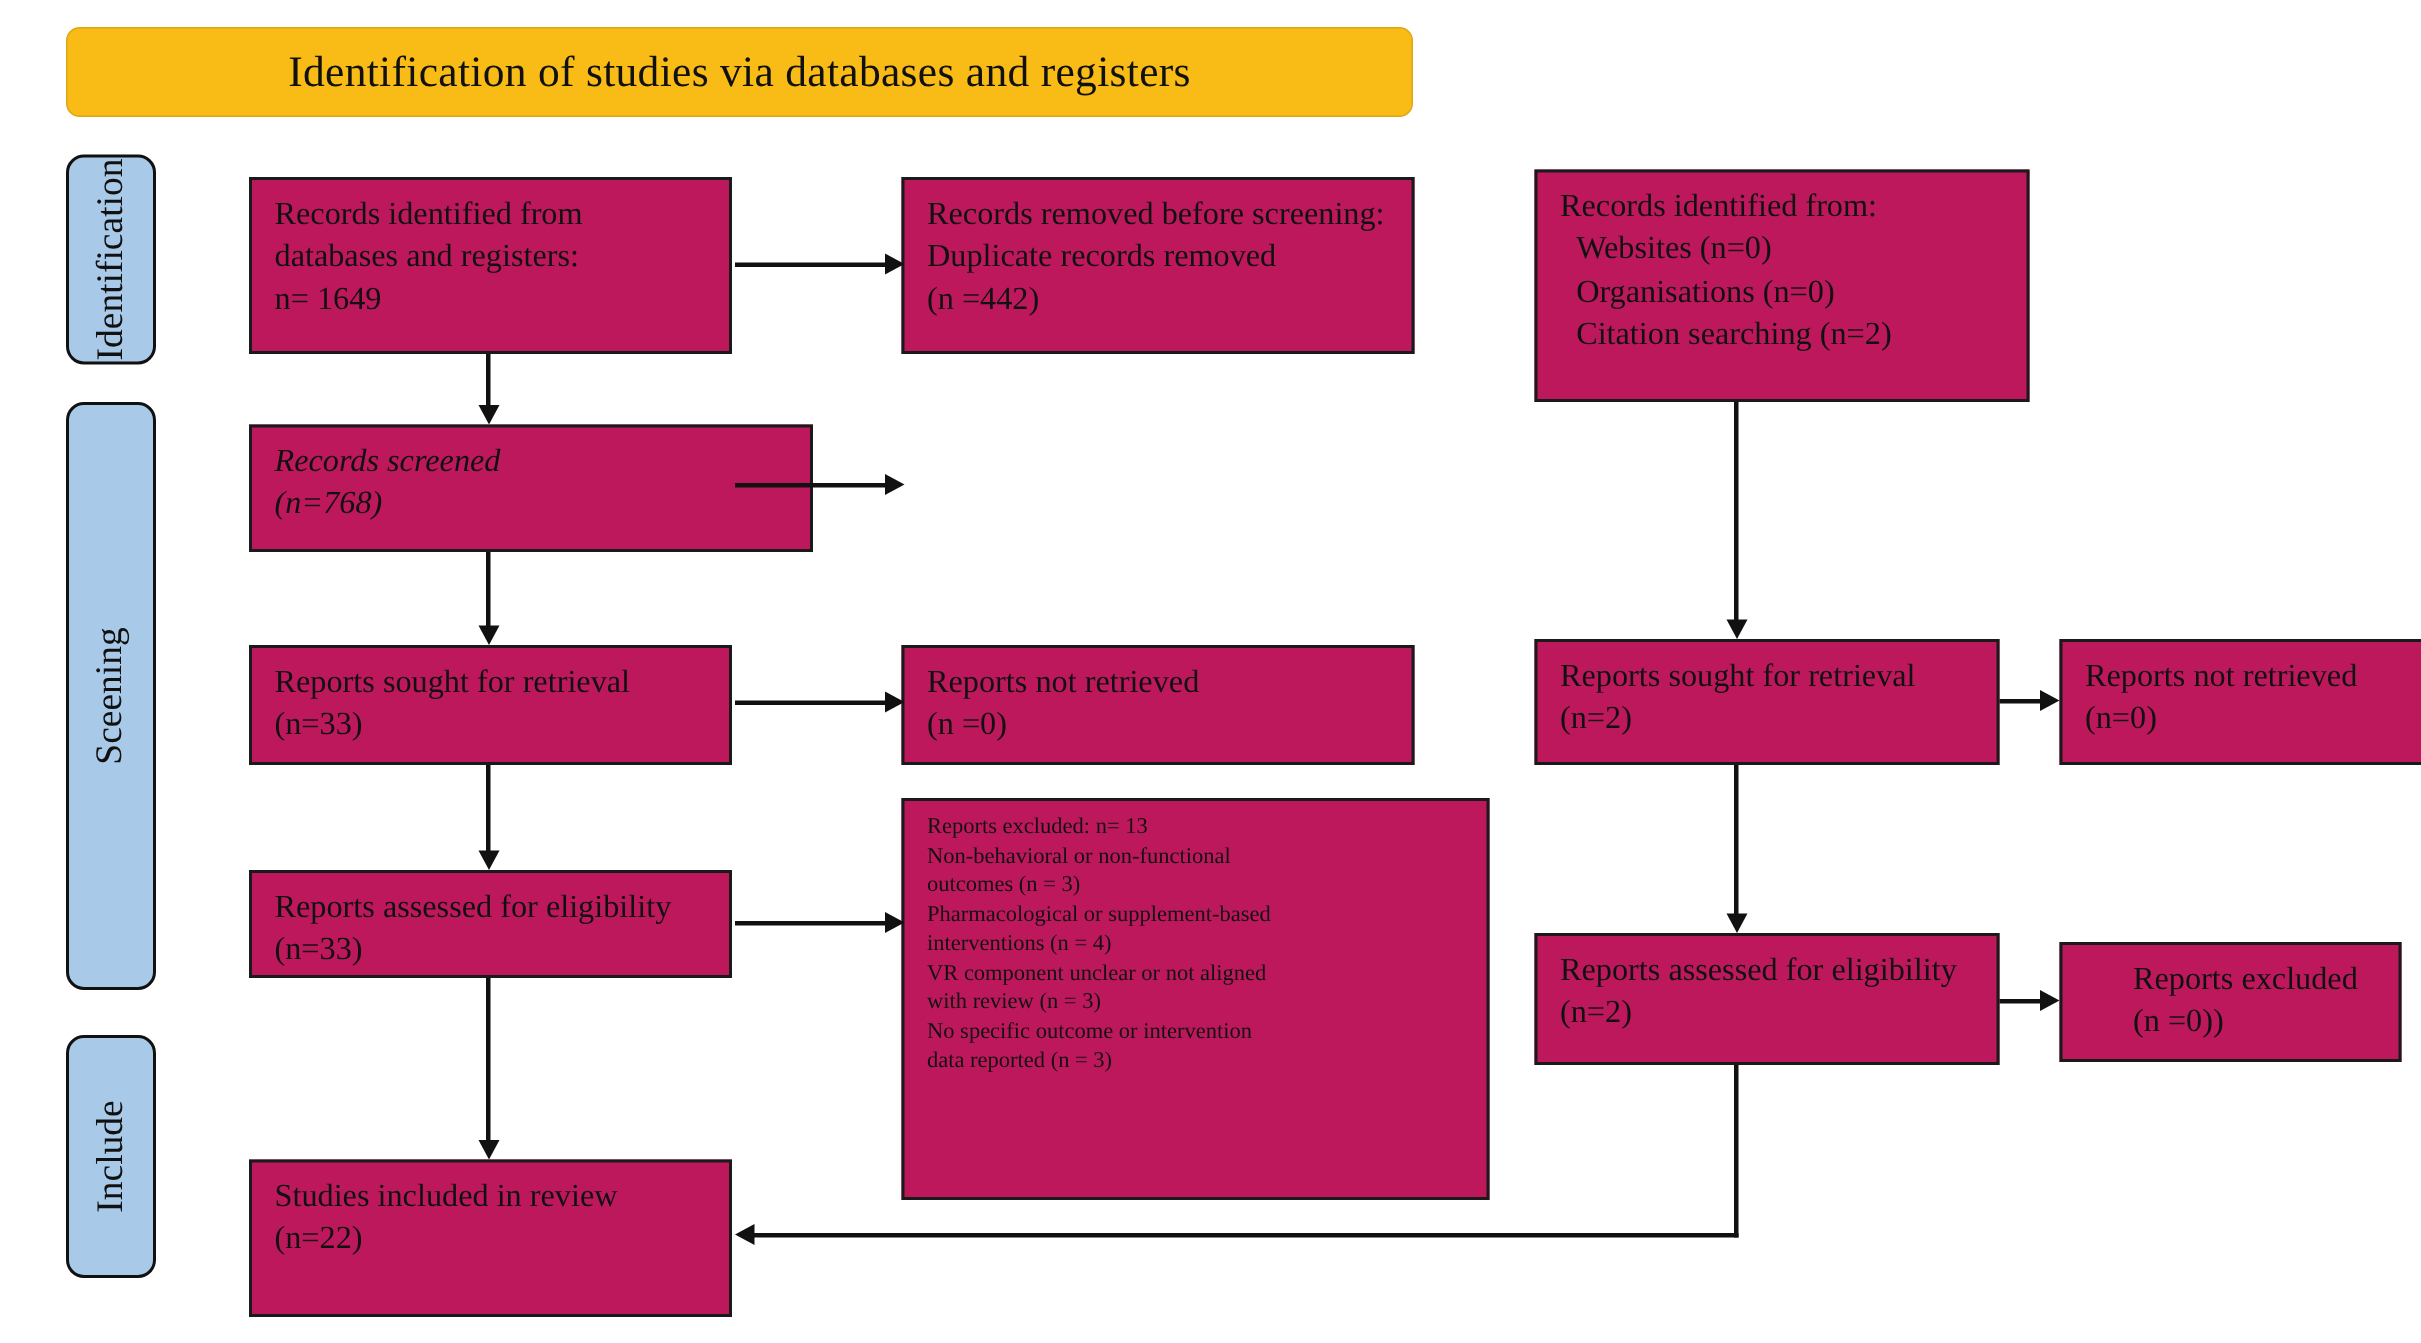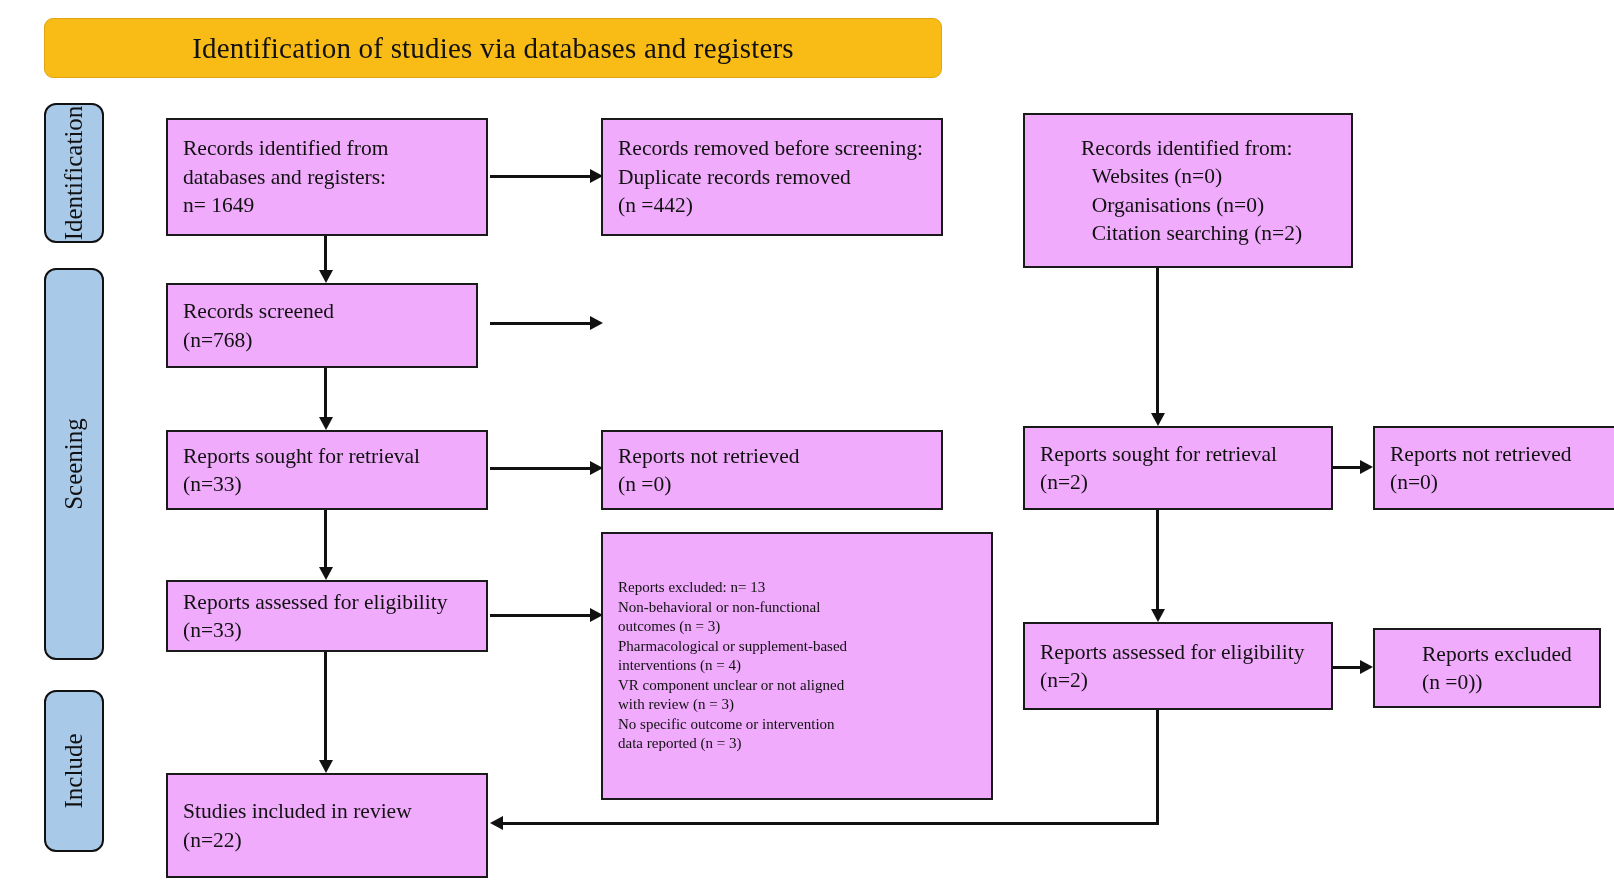--- a/index.html
+++ b/index.html
@@ -19,36 +19,36 @@
     position:absolute; left:16px; width:60px; background:#A9C9E9;
     border:2.5px solid #111; border-radius:12px;
     display:flex; align-items:center; justify-content:center;
   }
   .stage span { transform:rotate(-90deg); white-space:nowrap; font-size:25px; color:#111; }
   .st-ident  { top:103px; height:140px; }
   .st-screen { top:268px; height:392px; }
   .st-incl   { top:690px; height:162px; }
 
   .node {
-    position:absolute; background:#f0abfc; border:2.5px solid #1a1a1a;
-    display:flex; align-items:center;
+    position:absolute; background:#be185d; border:2.5px solid #1a1a1a;
+    display:flex; align-items:flex-start;
     font-size:21.5px; line-height:1.32; color:#111;
   }
   .node .txt { padding:8px 10px 8px 15px; white-space:pre-wrap; }
 
   .bx-a { left:138px; top:118px;  width:322px; height:118px; }
   .bx-b { left:573px; top:118px;  width:342px; height:118px; }
-  .bx-c { left:138px; top:283px;  width:312px; height:85px;  }
+  .bx-c { left:138px; top:283px;  width:376px; height:85px;font-style:italic;  }
   .bx-d { left:573px; top:283px;  width:342px; height:85px;  }
   .bx-e { left:138px; top:430px;  width:322px; height:80px;  }
   .bx-f { left:573px; top:430px;  width:342px; height:80px;  }
   .bx-g { left:138px; top:580px;  width:322px; height:72px;  }
   .bx-h { left:573px; top:532px;  width:392px; height:268px; font-size:15px; line-height:1.3; }
   .bx-i { left:138px; top:773px;  width:322px; height:105px; }
-  .bx-j { left:995px; top:113px;  width:330px; height:155px;padding-left:41px; }
+  .bx-j { left:995px; top:113px;  width:330px; height:155px; }
   .bx-k { left:995px; top:426px;  width:310px; height:84px;  }
   .bx-l { left:1345px;top:426px;  width:250px; height:84px;  }
   .bx-m { left:995px; top:622px;  width:310px; height:88px;  }
   .bx-n { left:1345px;top:628px;  width:228px; height:80px;padding-left:32px;  }
 
   .line { position:absolute; background:#111; }
   .head { position:absolute; width:0; height:0; }
   .head.right { border-top:7px solid transparent; border-bottom:7px solid transparent; border-left:13px solid #111; }
   .head.down  { border-left:7px solid transparent; border-right:7px solid transparent; border-top:13px solid #111; }
   .head.left  { border-top:7px solid transparent; border-bottom:7px solid transparent; border-right:13px solid #111; }

